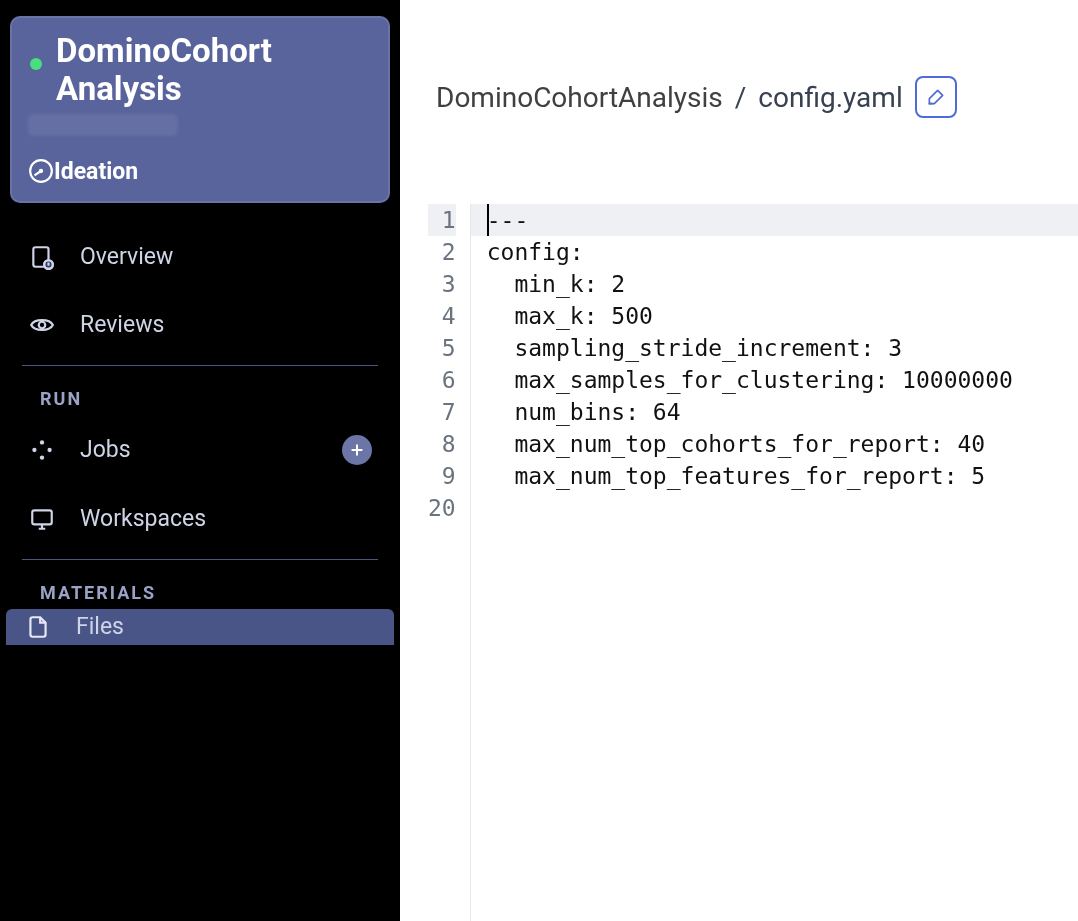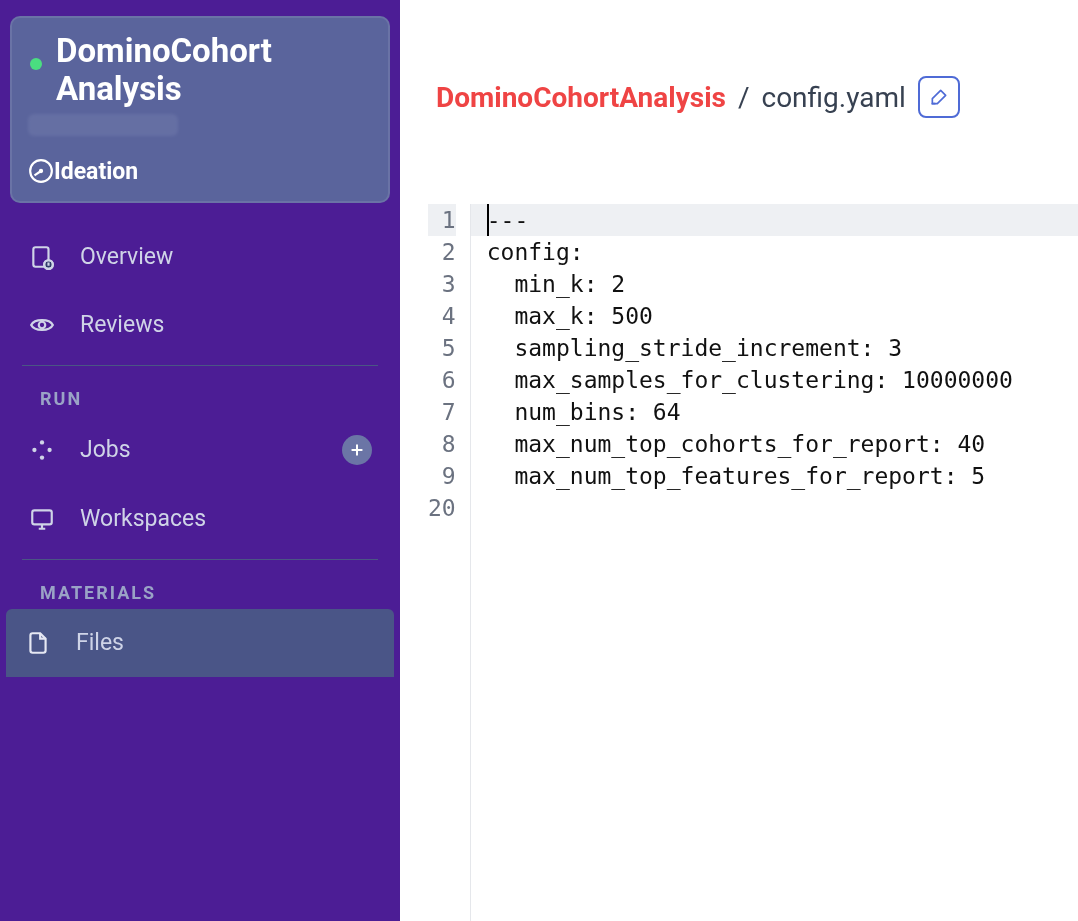--- a/index.html
+++ b/index.html
@@ -9,21 +9,21 @@
       display: flex;
       width: 1078px;
       height: 921px;
       background: #fff;
       color: #111;
       overflow: hidden;
     }
     
     .sidebar {
       width: 400px;
-      background: #4c1d95;
+      background: #000000;
       color: #cfd4e7;
       display: flex;
       flex-direction: column;
       padding-top: 8px;
     }
     .project-card {
       margin: 8px 10px 8px 10px;
       background: #5a649c;
       border-radius: 10px;
       padding: 16px 18px 18px 18px;
@@ -92,37 +92,37 @@
       background: #6b75a6;
       color: #fff;
       display: inline-flex; align-items:center; justify-content:center;
       font-size: 20px; font-weight: 700;
       line-height: 1;
     }
     .nav-item.active {
       background: #4a5587;
       border-radius: 6px 6px 0 0;
       margin: 0 6px;
-      padding: 20px 18px;
+      padding: 4px 18px;
     }
     
     .main {
       flex: 1;
       display: flex;
       flex-direction: column;
       min-width: 0;
     }
     .breadcrumb {
       display: flex;
       align-items: center;
       gap: 12px;
       padding: 76px 0 0 36px;
       font-size: 28px;
     }
-    .breadcrumb .crumb-link { color: #ef4444; cursor: pointer; font-weight: bold; }
+    .breadcrumb .crumb-link { color: #404040; cursor: pointer; }
     .breadcrumb .sep { color: #374151; }
     .breadcrumb .crumb-current { color: #374151; }
     .edit-btn {
       width: 42px; height: 42px;
       border: 2px solid #4f6bd6;
       border-radius: 8px;
       display: inline-flex; align-items:center; justify-content:center;
       color: #4f6bd6;
       cursor: pointer;
       background: #fff;

